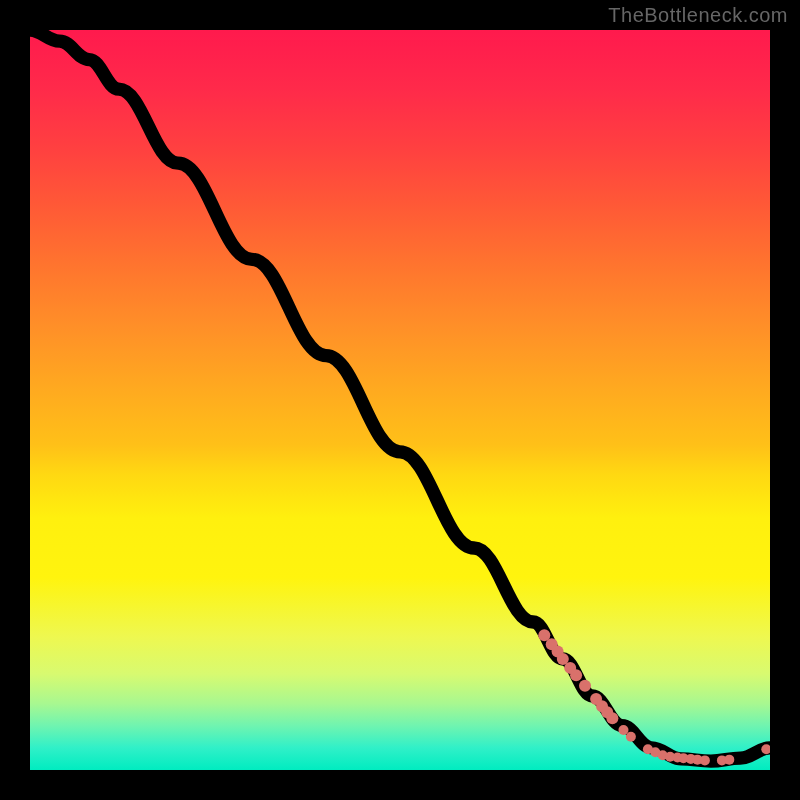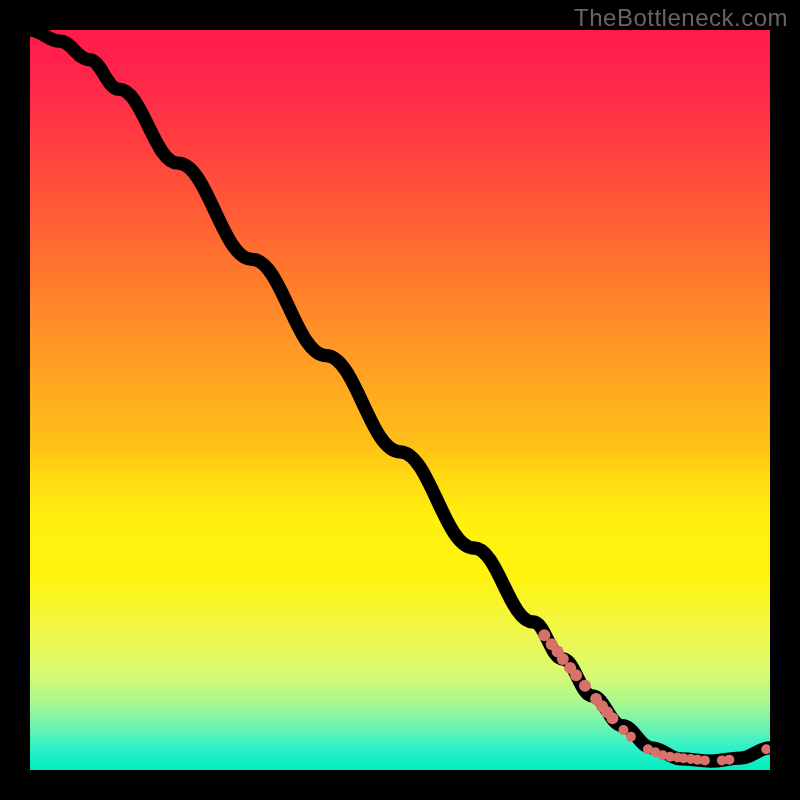--- a/index.html
+++ b/index.html
@@ -8,21 +8,21 @@
     height: 800px;
     background: #000;
     position: relative;
     font-family: Arial, sans-serif;
   }
   .watermark {
     position: absolute;
     top: 4px;
     right: 12px;
     color: #666;
-    font-size: 24px;
+    font-size: 20px;
     letter-spacing: 0.5px;
     z-index: 10;
     margin-left: 12px;
   }
   .plot-area {
     position: absolute;
     left: 30px;
     top: 30px;
     width: 740px;
     height: 740px;

